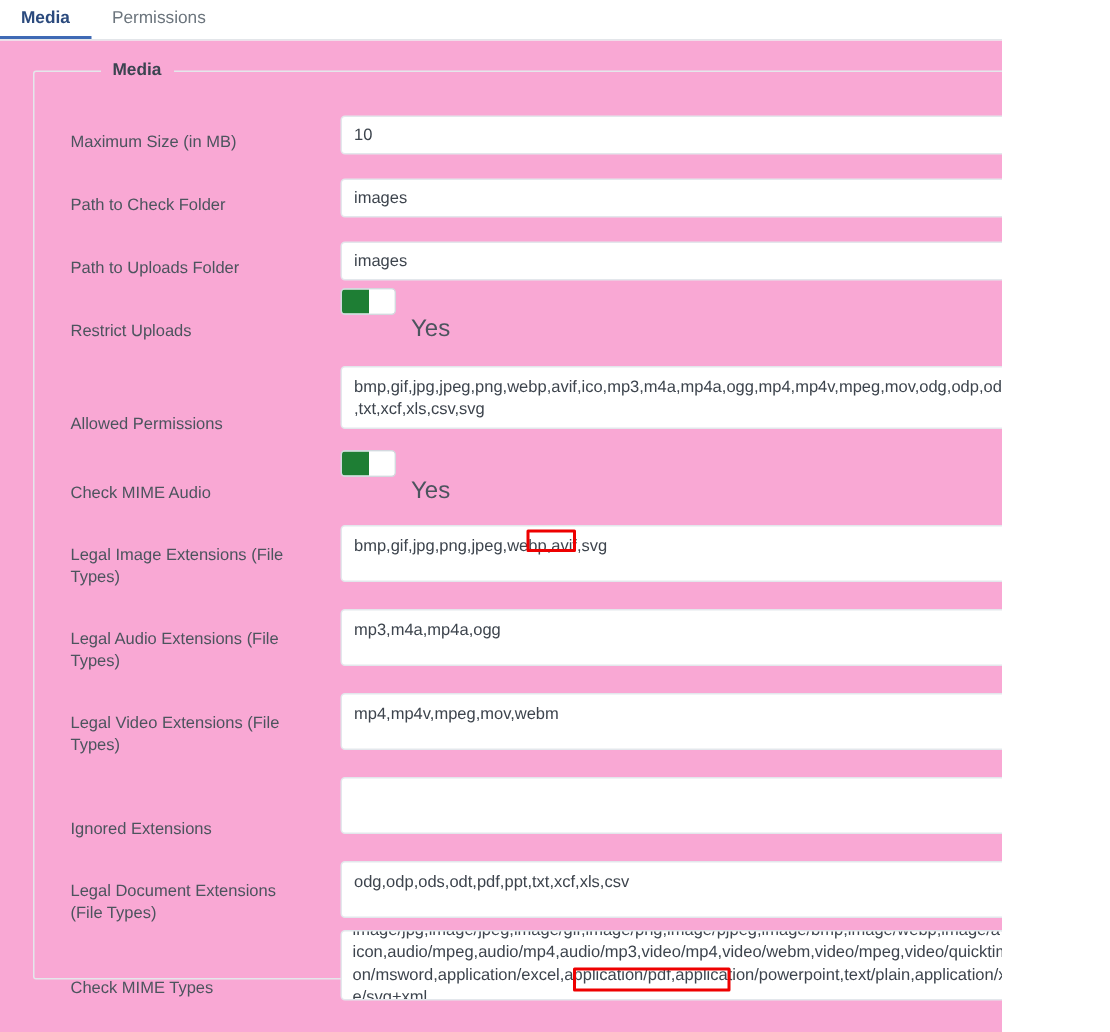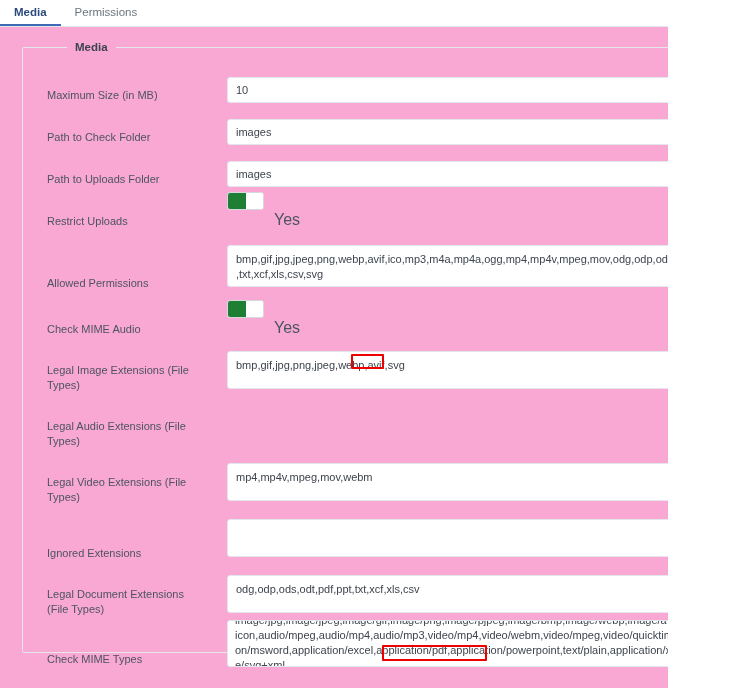--- a/index.html
+++ b/index.html
@@ -296,20 +296,24 @@
         <div class="lbl">Legal Image Extensions (File Types)</div>
         <div class="ctl">
           <textarea class="ta" style="height: 38px;">bmp,gif,jpg,png,jpeg,webp,avif,svg</textarea>
           <div class="grip"></div>
           <div class="redbox" style="left:124px; top:3px; width:33px; height:15px;"></div>
         </div>
       </div>
 
       <div class="row" style="height:56px">
         <div class="lbl">Legal Audio Extensions (File Types)</div>
+        <div class="ctl">
+          <textarea class="ta" style="height: 38px;">mp3,m4a,mp4a,ogg</textarea>
+          <div class="grip"></div>
+        </div>
       </div>
 
       <div class="row" style="height:56px">
         <div class="lbl">Legal Video Extensions (File Types)</div>
         <div class="ctl">
           <textarea class="ta" style="height: 38px;">mp4,mp4v,mpeg,mov,webm</textarea>
           <div class="grip"></div>
         </div>
       </div>
 

